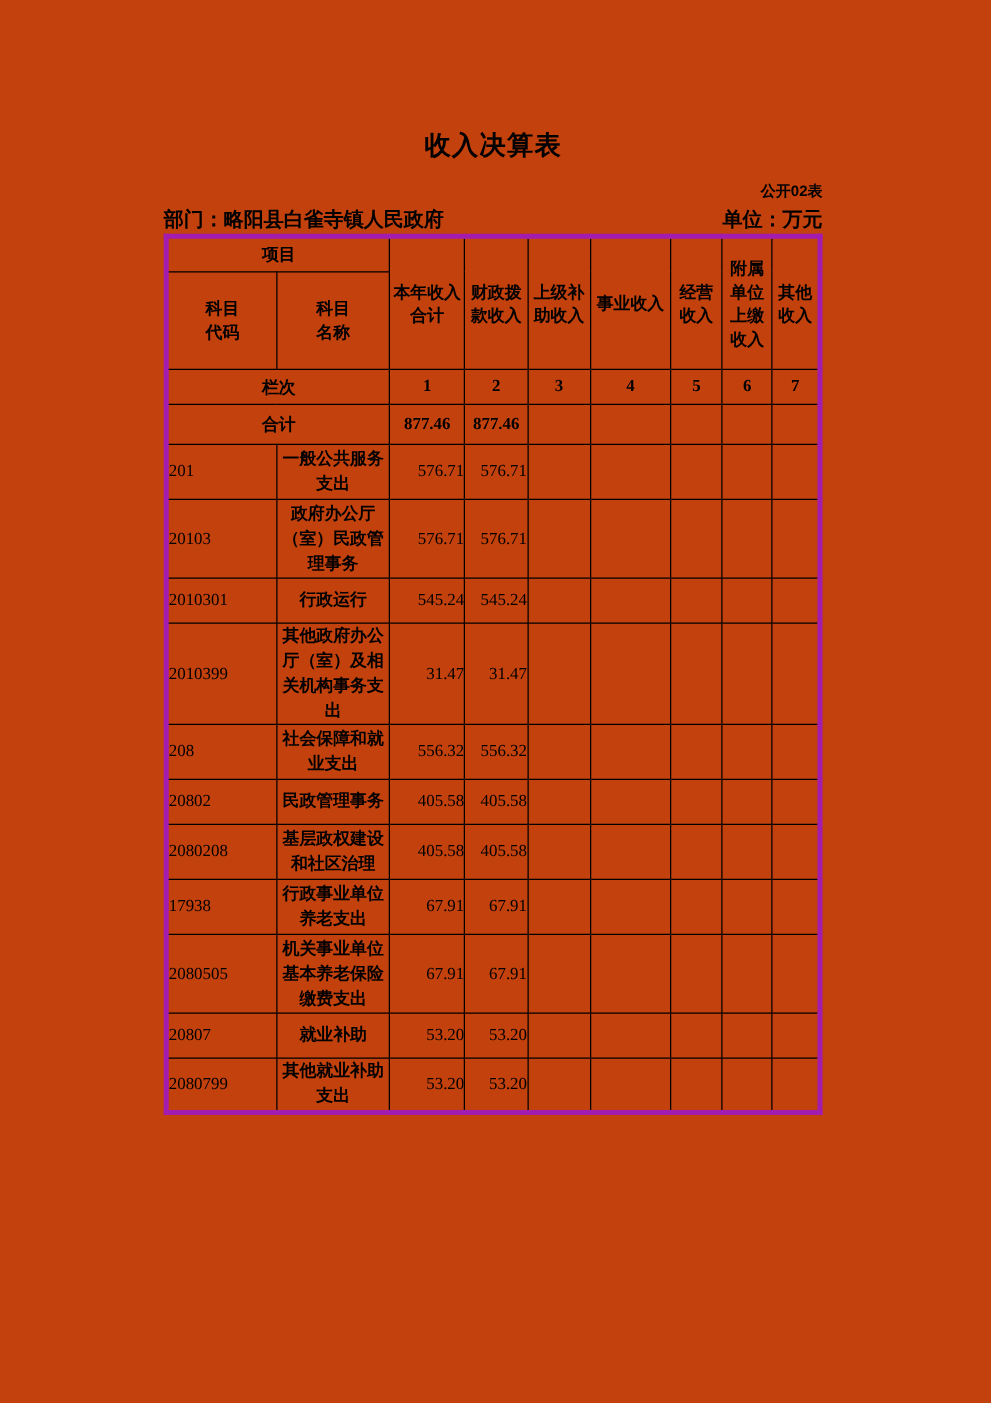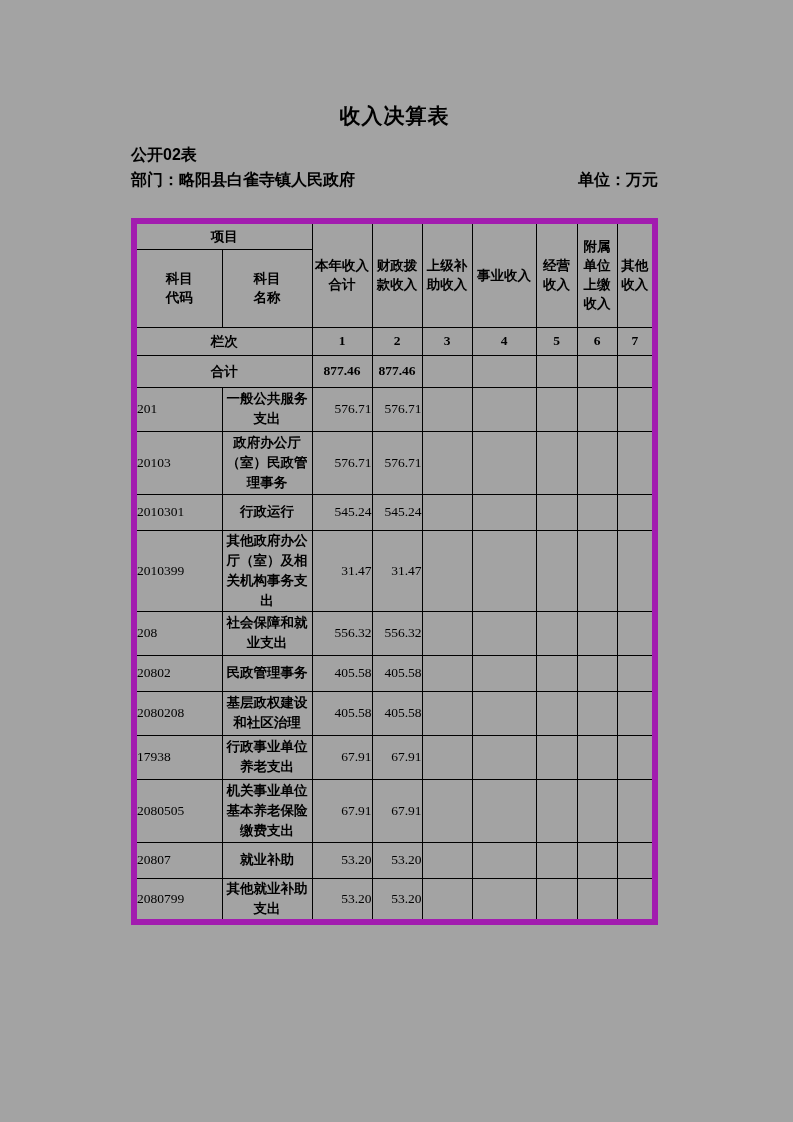--- a/index.html
+++ b/index.html
@@ -1,57 +1,56 @@
 <!DOCTYPE html>
 <html><head>
 <meta charset="utf-8">
 <style>
   html, body { margin: 0; padding: 0; background: #ffffff; }
   .page {
     position: relative;
     width: 793px;
     height: 1122px;
-    background: #a3a3a3;
+    background: #c2410c;
     color: #000;
     font-family: "Liberation Sans", sans-serif;
     overflow: hidden;
   }
   .content {
     position: absolute;
     left: 131px;
     top: 0;
     width: 527px;
   }
   .doc-title {
     margin: 0;
     padding-top: 102px;
     text-align: center;
     font-size: 21px;
     font-weight: bold;
     letter-spacing: 1px;
   }
   .table-code-line {
     margin-top: 15px;
-    text-align: left;
-    font-size: 16px;
+    text-align: right;
+    font-size: 12px;
     font-weight: bold;
   }
   .meta-line {
     margin-top: 4px;
     display: flex;
     justify-content: space-between;
     font-size: 16px;
     font-weight: bold;
   }
   table.fin {
-    margin-top: 27px;
     border-collapse: collapse;
     table-layout: fixed;
     width: 527px;
-    border: 6px solid #a21caf;
+    border: 4px solid #a21caf;
   }
   table.fin td {
     border: 1px solid #000;
     vertical-align: middle;
     font-size: 13.5px;
     padding: 0;
     overflow: hidden;
   }
   
   col.c-code { width: 88px; }

